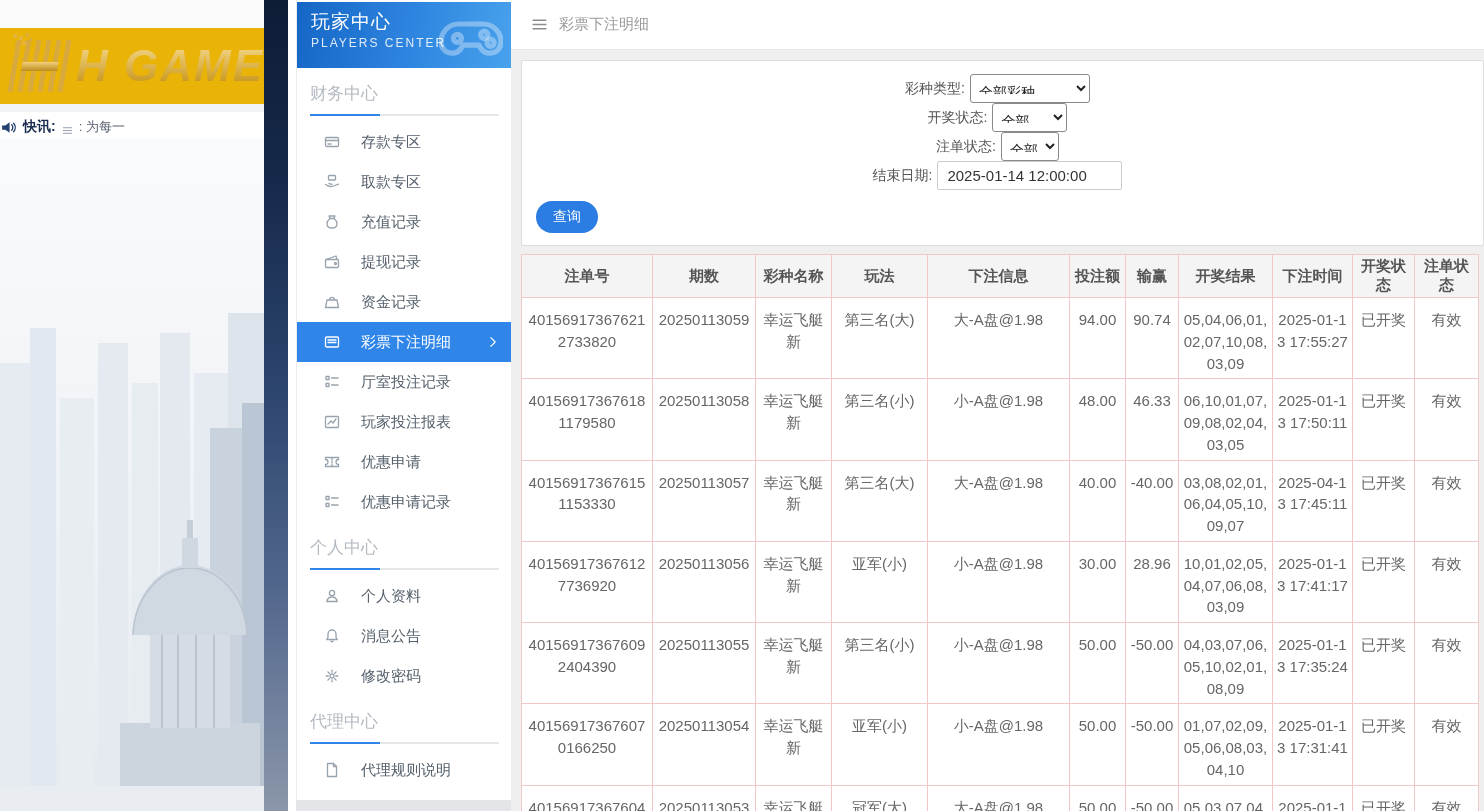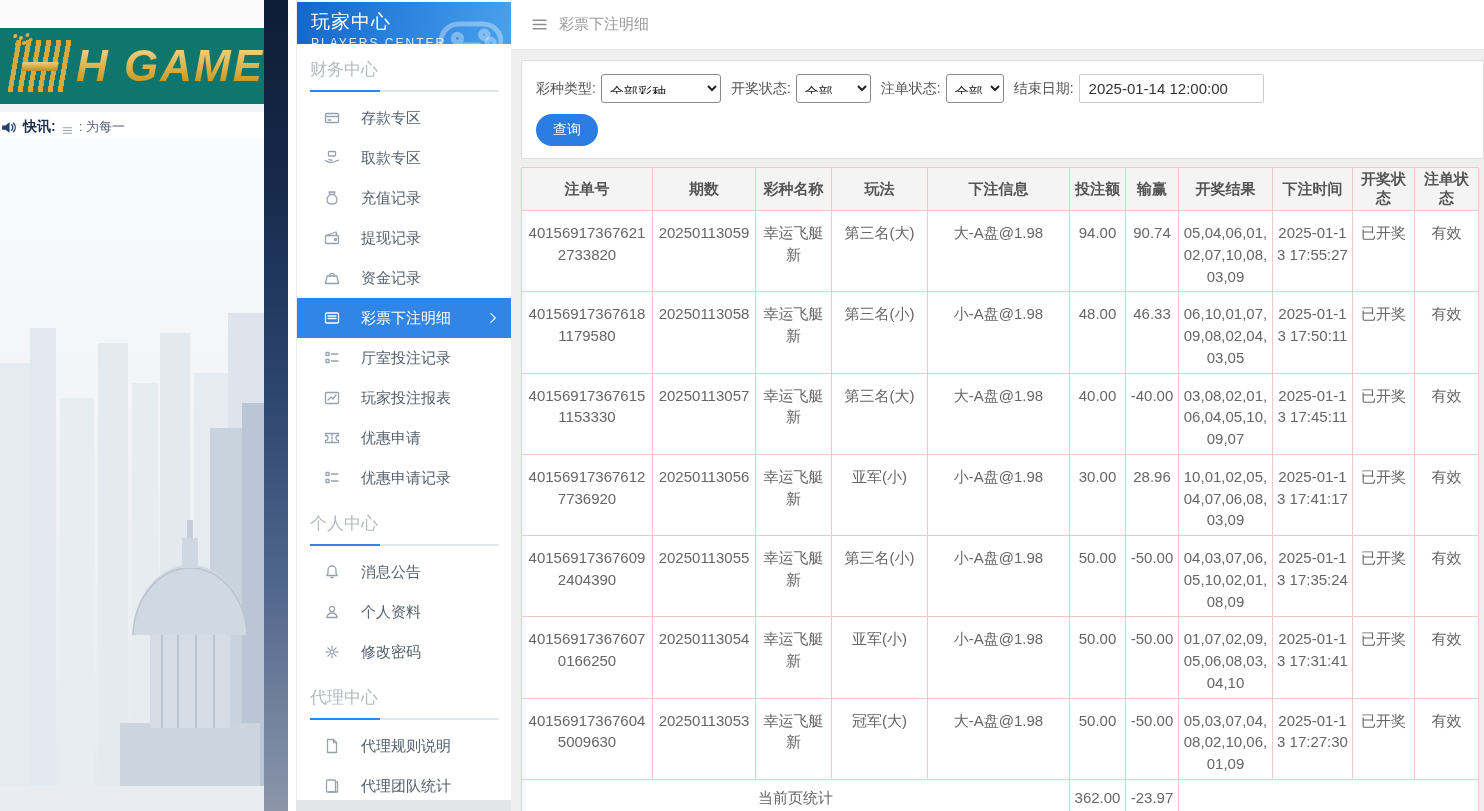--- a/index.html
+++ b/index.html
@@ -3,21 +3,21 @@
 <meta charset="utf-8">
 <style>
   * { margin:0; padding:0; box-sizing:border-box; }
   html,body { width:1484px; height:811px; overflow:hidden;
     font-family:"Liberation Sans","DejaVu Sans",sans-serif; }
   .stage { position:relative; width:1484px; height:811px; background:#efefef; display:flex; }
 
   
   .site-bg { position:relative; width:264px; height:811px; background:#f5f6f8; overflow:hidden; flex:0 0 264px; }
   .site-top { height:28px; background:#fbfbfb; }
-  .logo-band { height:76px; background:#0f766e; display:flex; align-items:center; padding-left:12px; overflow:hidden;justify-content:flex-end; }
+  .logo-band { height:76px; background:#eab308; display:flex; align-items:center; padding-left:12px; overflow:hidden;justify-content:flex-end; }
   .logo { display:flex; align-items:center; gap:8px; }
   .logo-bars { position:relative; width:56px; height:52px; transform:skewX(-10deg);
     background:repeating-linear-gradient(90deg,#d8a93c 0 5px,transparent 5px 10px);
   }
   .logo-bars::after { content:""; position:absolute; left:10px; right:10px; top:22px; height:9px;
     background:linear-gradient(180deg,#f2cf7b,#bd8d1e); }
   .logo-dots { position:absolute; left:-4px; top:-6px; width:4px; height:4px; border-radius:50%; background:#e5b44a;
     box-shadow:6px 2px 0 #e5b44a, 12px -1px 0 #ddab3d, 3px 8px 0 #d8a93c, 10px 7px 0 #e5b44a, 16px 4px 0 #d8a93c; }
   .logo-text { font-size:44px; font-weight:bold; font-style:italic; letter-spacing:2px;
     background:linear-gradient(180deg,#f4d584 10%,#c9971f 85%);
@@ -34,21 +34,21 @@
 
   
   .dark-strip { width:24px; flex:0 0 24px; height:811px;
     background:linear-gradient(180deg,#0e1c36 0%,#16294a 22%,#2c456f 48%,#51668c 72%,#8априaa 100%);
     background:linear-gradient(180deg,#0e1c36 0%,#16294a 22%,#2c456f 48%,#51668c 72%,#8b96aa 100%); }
   .white-gap { width:8px; flex:0 0 8px; height:811px; background:#fff; }
 
   
   .sidebar { width:215px; flex:0 0 215px; height:811px; background:#e3e5e8; }
   .sidebar-white { width:215px; height:800px; background:#fff; border-left:1px solid #ececec; overflow:hidden; }
-  .sidebar-header { position:relative; height:42px; margin-top:2px;
+  .sidebar-header { position:relative; height:66px; margin-top:2px;
     background:linear-gradient(100deg,#1566c6 0%,#2f86e0 55%,#49a2ec 100%); padding:7px 0 0 14px; overflow:hidden; }
   .sh-title { color:#fff; font-size:19px; letter-spacing:1px; }
   .sh-sub { color:rgba(255,255,255,.85); font-size:12px; letter-spacing:2px; margin-top:1px; }
   .sh-pad { position:absolute; right:8px; top:4px; width:64px; height:44px; color:rgba(255,255,255,.35); }
   .sec-title { font-size:17px; color:#b3bac1; padding:14px 0 0 13px; }
   .sec-rule { position:relative; height:2px; background:#e4e7ea; margin:9px 12px 6px 13px; }
   .sec-rule .rule-accent { position:absolute; left:0; top:0; width:70px; height:2px; background:#2f86e8; display:block; }
   .menu-item { position:relative; height:40px; display:flex; align-items:center; padding-left:27px; cursor:pointer; }
   .menu-item .mi-icon { width:16px; height:16px; color:#98a2ad; flex:0 0 auto; }
   .menu-item .mi-icon svg { width:16px; height:16px; display:block; }
@@ -59,21 +59,21 @@
   .menu-item .mi-chev { position:absolute; right:11px; top:13px; width:14px; height:14px; color:#fff; }
 
   
   .main { flex:1 1 auto; height:811px; background:#efefef; display:flex; flex-direction:column; }
   .topbar { height:50px; background:#fff; border-bottom:1px solid #e7e7e7; display:flex; align-items:center; padding-left:20px; gap:11px; flex:0 0 50px; }
   .topbar .burger { width:17px; height:17px; color:#8d8d8d; cursor:pointer; }
   .topbar .crumb { font-size:15px; color:#9a9a9a; }
   .content { padding:10px 0 0 10px; }
 
   .filter-card { width:963px; background:#fff; border:1px solid #ddd; border-radius:2px; padding:13px 14px 12px 14px; }
-  .filter-row { display:flex; align-items:center; flex-wrap:nowrap; }
+  .filter-row { display:flex; align-items:center; flex-wrap:nowrap;flex-direction:column; }
   .f-label { font-size:14px; color:#555; margin-right:5px; white-space:nowrap; }
   .f-group { display:flex; align-items:center; margin-right:10px; }
   select.f-select { height:29px; font-size:14px; color:#222; border:1px solid #8a8a8a; border-radius:3px; background:#fff; padding:8px 4px; font-family:inherit; }
   .sel-lottery { width:120px; }
   .sel-draw { width:75px; }
   .sel-order { width:58px; }
   input.f-date { height:29px; width:185px; border:1px solid #ccc; border-radius:2px; font-size:15px; color:#333; padding:0 9px; font-family:inherit; }
   .btn-row { margin-top:11px; }
   .btn-query { background:#2b7de3; color:#fff; border:none; border-radius:16px; font-size:14px; padding:7px 17px; cursor:pointer; font-family:inherit; }
 
@@ -267,34 +267,34 @@
             </span>
             <span class="mi-label">优惠申请记录</span>
           </div>
           <div class="sec-title">个人中心</div>
           <div class="sec-rule">
             <span class="rule-accent"></span>
           </div>
           <div class="menu-item">
             <span class="mi-icon">
               <svg viewBox="0 0 16 16" fill="none" stroke="currentColor" stroke-width="1.3" stroke-linecap="round" stroke-linejoin="round">
+                <circle cx="8" cy="5" r="2.6"></circle>
+                <path d="M2.8 13.5c.6-3 2.6-4.5 5.2-4.5s4.6 1.5 5.2 4.5z"></path>
+              </svg>
+            </span>
+            <span class="mi-label">个人资料</span>
+          </div>
+          <div class="menu-item">
+            <span class="mi-icon">
+              <svg viewBox="0 0 16 16" fill="none" stroke="currentColor" stroke-width="1.3" stroke-linecap="round" stroke-linejoin="round">
                 <path d="M8 2a4 4 0 0 0-4 4v3.2L2.8 11.5h10.4L12 9.2V6a4 4 0 0 0-4-4z"></path>
                 <path d="M6.8 13a1.3 1.3 0 0 0 2.4 0"></path>
               </svg>
             </span>
             <span class="mi-label">消息公告</span>
-          </div>
-          <div class="menu-item">
-            <span class="mi-icon">
-              <svg viewBox="0 0 16 16" fill="none" stroke="currentColor" stroke-width="1.3" stroke-linecap="round" stroke-linejoin="round">
-                <circle cx="8" cy="5" r="2.6"></circle>
-                <path d="M2.8 13.5c.6-3 2.6-4.5 5.2-4.5s4.6 1.5 5.2 4.5z"></path>
-              </svg>
-            </span>
-            <span class="mi-label">个人资料</span>
           </div>
           <div class="menu-item">
             <span class="mi-icon">
               <svg viewBox="0 0 16 16" fill="none" stroke="currentColor" stroke-width="1.3" stroke-linecap="round" stroke-linejoin="round">
                 <circle cx="8" cy="8" r="2"></circle>
                 <path d="M8 2.2v2M8 11.8v2M2.2 8h2M11.8 8h2M3.9 3.9l1.4 1.4M10.7 10.7l1.4 1.4M12.1 3.9l-1.4 1.4M5.3 10.7l-1.4 1.4"></path>
               </svg>
             </span>
             <span class="mi-label">修改密码</span>
           </div>
@@ -421,21 +421,21 @@
             </tr>
             <tr>
               <td>401569173676151153330</td>
               <td>20250113057</td>
               <td>幸运飞艇新</td>
               <td>第三名(大)</td>
               <td>大-A盘@1.98</td>
               <td>40.00</td>
               <td>-40.00</td>
               <td>03,08,02,01,06,04,05,10,09,07</td>
-              <td>2025-01-13 17:45:11</td>
+              <td>2025-04-13 17:45:11</td>
               <td>已开奖</td>
               <td>有效</td>
             </tr>
             <tr>
               <td>401569173676127736920</td>
               <td>20250113056</td>
               <td>幸运飞艇新</td>
               <td>亚军(小)</td>
               <td>小-A盘@1.98</td>
               <td>30.00</td>

